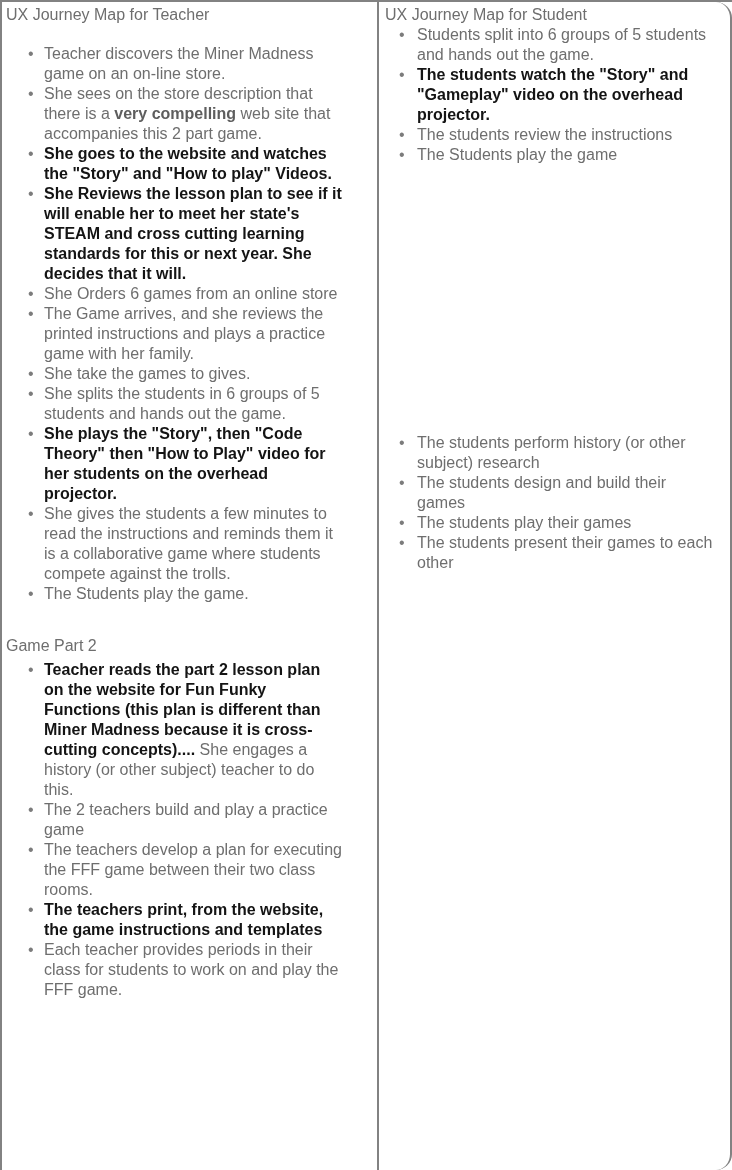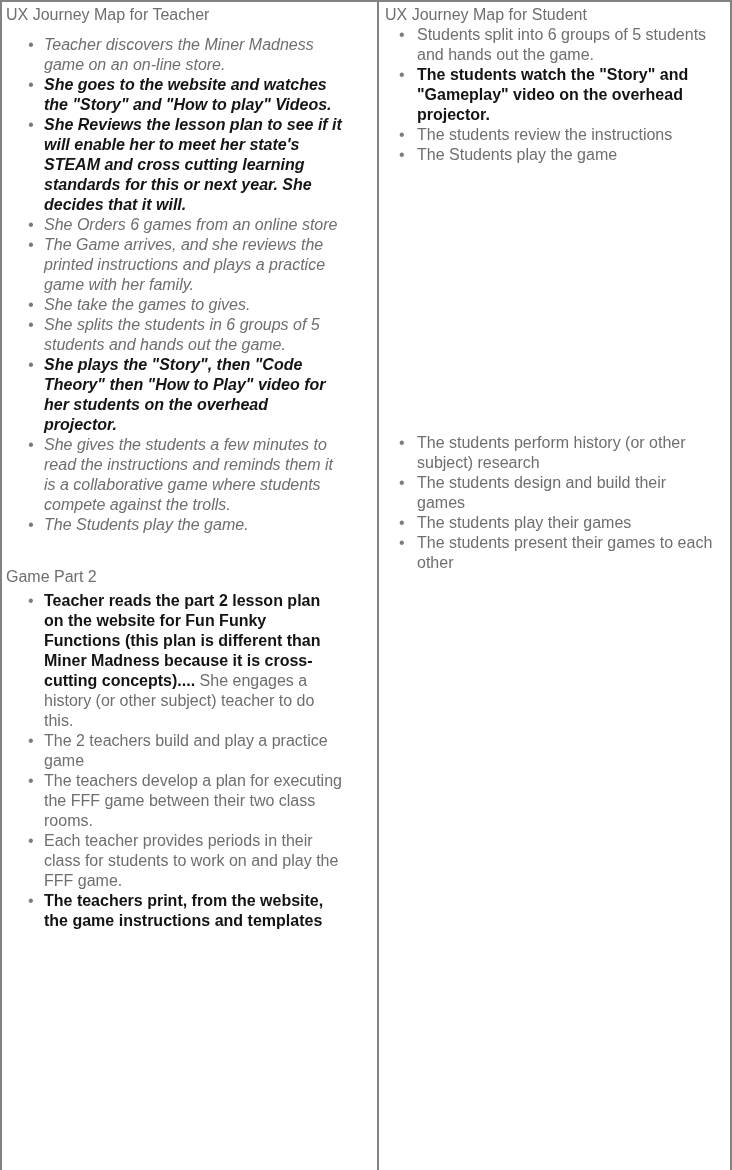--- a/index.html
+++ b/index.html
@@ -24,65 +24,67 @@
   .cell-left{
     width:379px;
     border-left:2px solid var(--border);
     border-right:2px solid var(--border);
     padding:3px 6px 0 4px;
   }
   .cell-right{
     width:353px;
     border-right:2px solid var(--border);
     padding:3px 4px 0 6px;
+    border-radius:16px;
   }
   .cell-header{color:var(--text-gray);}
   ul.journey{list-style:none;margin:0;padding:0;}
   ul.journey li{position:relative;margin:0;}
   .col-left li{padding-left:38px;padding-right:28px;}
   .col-left li::before{content:"\2022";position:absolute;left:22px;top:0;color:var(--bullet);}
   .col-right li{padding-left:32px;padding-right:10px;}
   .col-right li::before{content:"\2022";position:absolute;left:14px;top:0;color:var(--bullet);}
   .seg-gray{color:var(--text-gray);font-weight:400;}
   .seg-graybold{color:#5e5e5e;font-weight:700;}
   .seg-black{color:var(--text-black);font-weight:700;}
   
-  #left-journey-1{margin-top:10px;font-style:italic;}
+  #left-journey-1{margin-top:19px;}
   #left-subheader{margin-top:32px;}
   #left-journey-2{margin-top:4px;}
   #left-journey-3{margin-top:95px;}
   #right-journey-1{}
   #right-journey-2{margin-top:268px;}
 </style>
 </head>
 <body>
 
 <div class="journey-table">
 
   <div class="cell cell-left col-left">
     <div class="cell-header">UX Journey Map for Teacher</div>
     <ul class="journey" id="left-journey-1">
         <li><span class="seg-gray">Teacher discovers the Miner Madness game on an on-line store.</span></li>
+        <li><span class="seg-gray">She sees on the store description that there is a </span><span class="seg-graybold">very compelling</span><span class="seg-gray"> web site that accompanies this 2 part game.</span></li>
         <li><span class="seg-black">She goes to the website and watches the "Story" and "How to play" Videos.</span></li>
         <li><span class="seg-black">She Reviews the lesson plan to see if it will enable her to meet her state's STEAM and cross cutting learning standards for this or next year. She decides that it will.</span></li>
         <li><span class="seg-gray">She Orders 6 games from an online store</span></li>
         <li><span class="seg-gray">The Game arrives, and she reviews the printed instructions and plays a practice game with her family.</span></li>
         <li><span class="seg-gray">She take the games to gives.</span></li>
         <li><span class="seg-gray">She splits the students in 6 groups of 5 students and hands out the game.</span></li>
         <li><span class="seg-black">She plays the "Story", then "Code Theory" then "How to Play" video for her students on the overhead projector.</span></li>
         <li><span class="seg-gray">She gives the students a few minutes to read the instructions and reminds them it is a collaborative game where students compete against the trolls.</span></li>
         <li><span class="seg-gray">The Students play the game.</span></li>
       </ul>
     <div class="cell-header" id="left-subheader">Game Part 2</div>
     <ul class="journey" id="left-journey-2">
         <li><span class="seg-black">Teacher reads the part 2 lesson plan on the website for Fun Funky Functions (this plan is different than Miner Madness because it is cross-cutting concepts).... </span><span class="seg-gray">She engages a history (or other subject) teacher to do this.</span></li>
         <li><span class="seg-gray">The 2 teachers build and play a practice game</span></li>
         <li><span class="seg-gray">The teachers develop a plan for executing the FFF game between their two class rooms.</span></li>
+        <li><span class="seg-black">The teachers print, from the website, the game instructions and templates</span></li>
         <li><span class="seg-gray">Each teacher provides periods in their class for students to work on and play the FFF game.</span></li>
-        <li><span class="seg-black">The teachers print, from the website, the game instructions and templates</span></li>
       </ul>
   </div>
 
   <div class="cell cell-right col-right">
     <div class="cell-header">UX Journey Map for Student</div>
     <ul class="journey" id="right-journey-1">
         <li><span class="seg-gray">Students split into 6 groups of 5 students and hands out the game.</span></li>
         <li><span class="seg-black">The students watch the "Story" and "Gameplay" video on the overhead projector.</span></li>
         <li><span class="seg-gray">The students review the instructions</span></li>
         <li><span class="seg-gray">The Students play the game</span></li>

